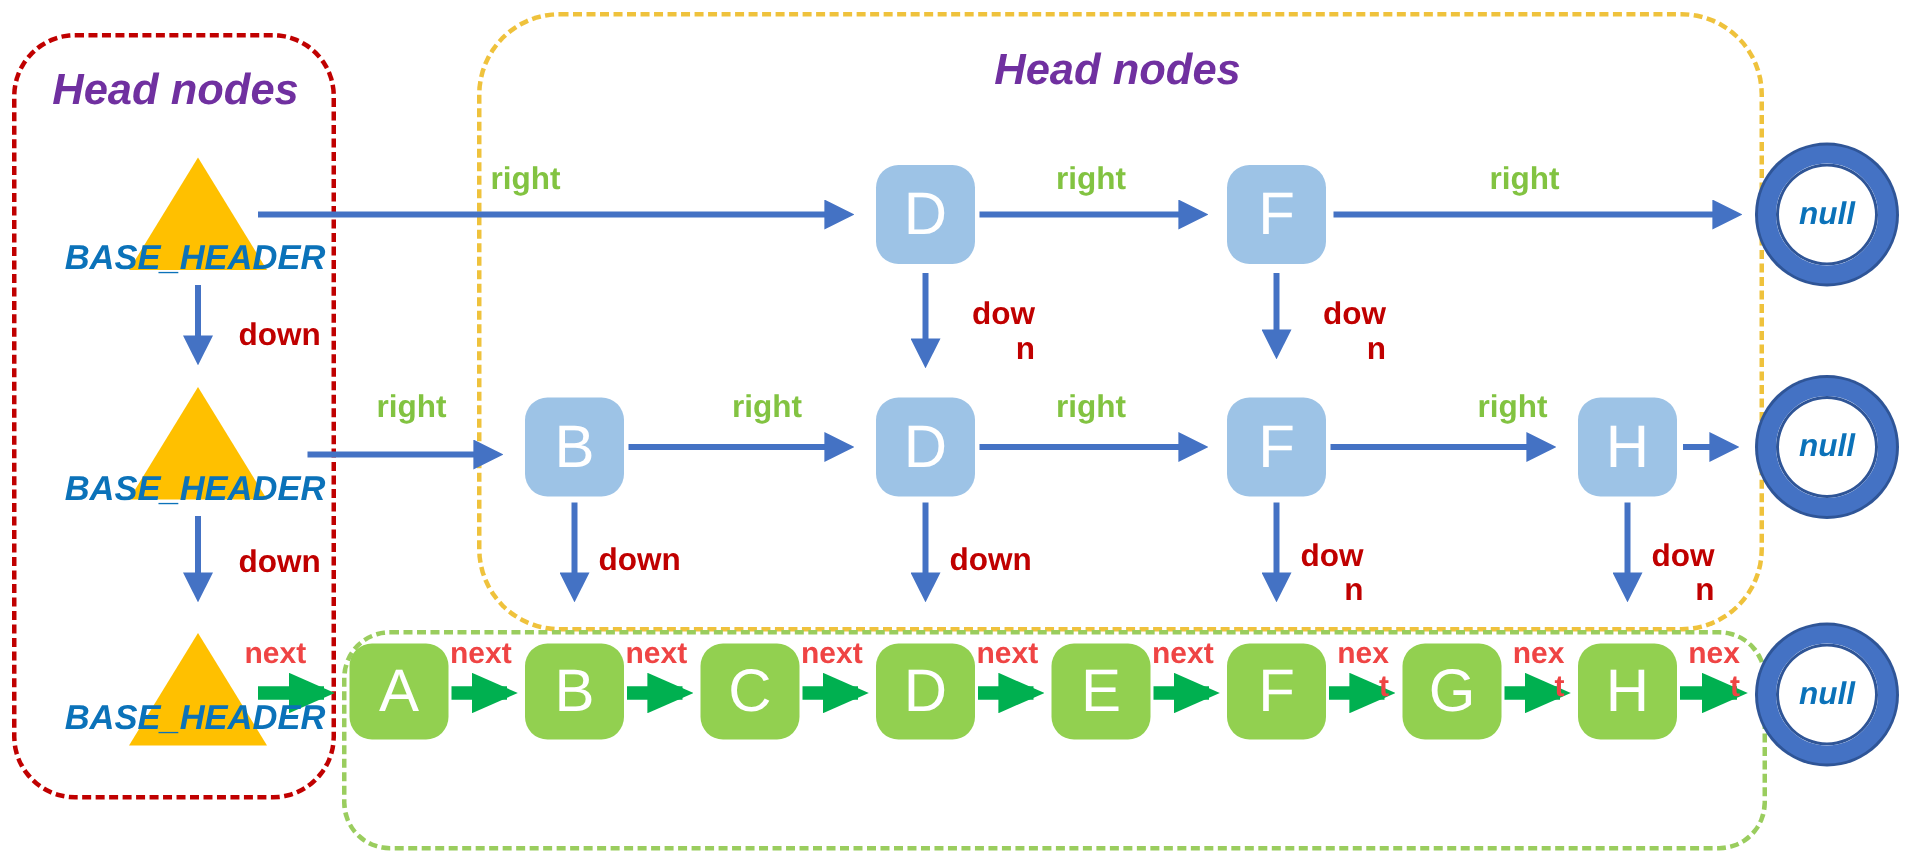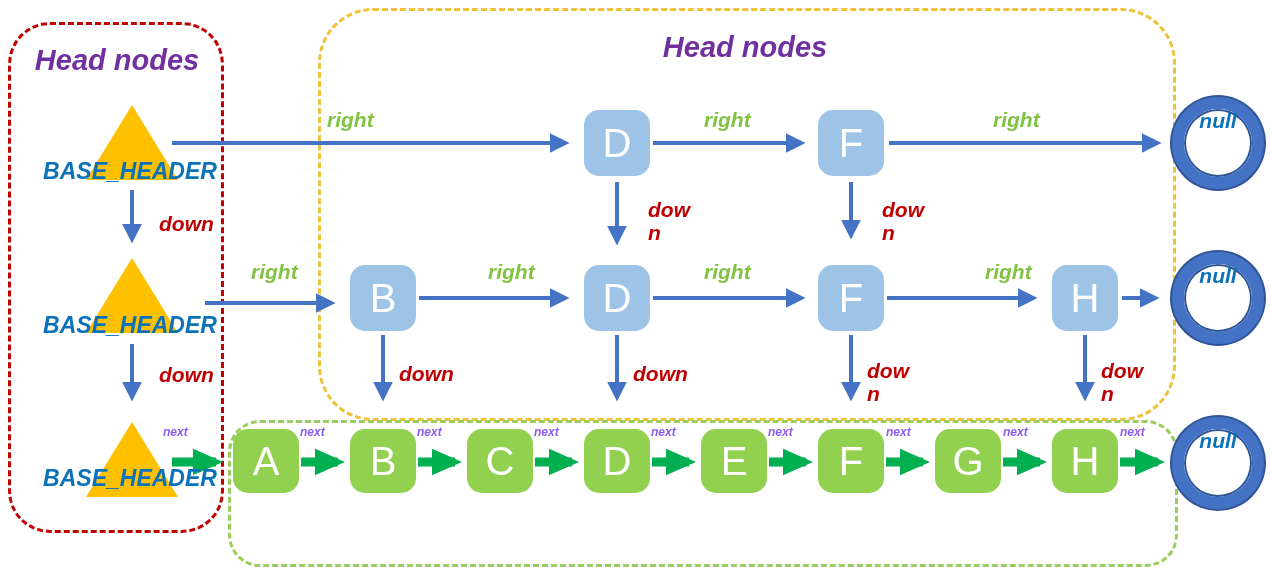--- a/index.html
+++ b/index.html
@@ -36,28 +36,28 @@
     display:flex;align-items:center;justify-content:center;
     color:#ffffff;font-size:40px;font-weight:400;
   }
   .node.index{background:#9DC3E6;}
   .node.base{background:#92D050;width:66px;height:64px;}
   
   .null-circle{
     position:absolute;width:68px;height:68px;border-radius:50%;
     border:12px solid #4472C4;background:#ffffff;
     box-shadow:0 0 0 2px #2F5597, inset 0 0 0 2px #2F5597;
-    display:flex;align-items:flex-start;justify-content:center;
+    display:flex;align-items:center;justify-content:center;
   }
   .null-circle span{color:#0B72B9;font-weight:bold;font-style:italic;font-size:21px;}
   
-  .lbl{position:absolute;font-weight:bold;font-style:italic;font-size:21px;line-height:1.08;white-space:nowrap;}
+  .lbl{position:absolute;font-weight:bold;font-size:21px;line-height:1.08;white-space:nowrap;text-align:right;}
   .lbl-right{color:#82C341;}
   .lbl-down{color:#C00000;}
-  .lbl-next{color:#8b5cf6;font-size:12px;}
+  .lbl-next{color:#ef4444;font-size:20px;}
   .lbl.wrapped{white-space:normal;word-break:break-all;width:42px;}
   .lbl-next.wrapped{width:40px;}
   
   #connectors{position:absolute;left:0;top:0;width:1270px;height:568px;pointer-events:none;}
 </style>
 </head>
 <body>
 
 <div id="stage">
 

